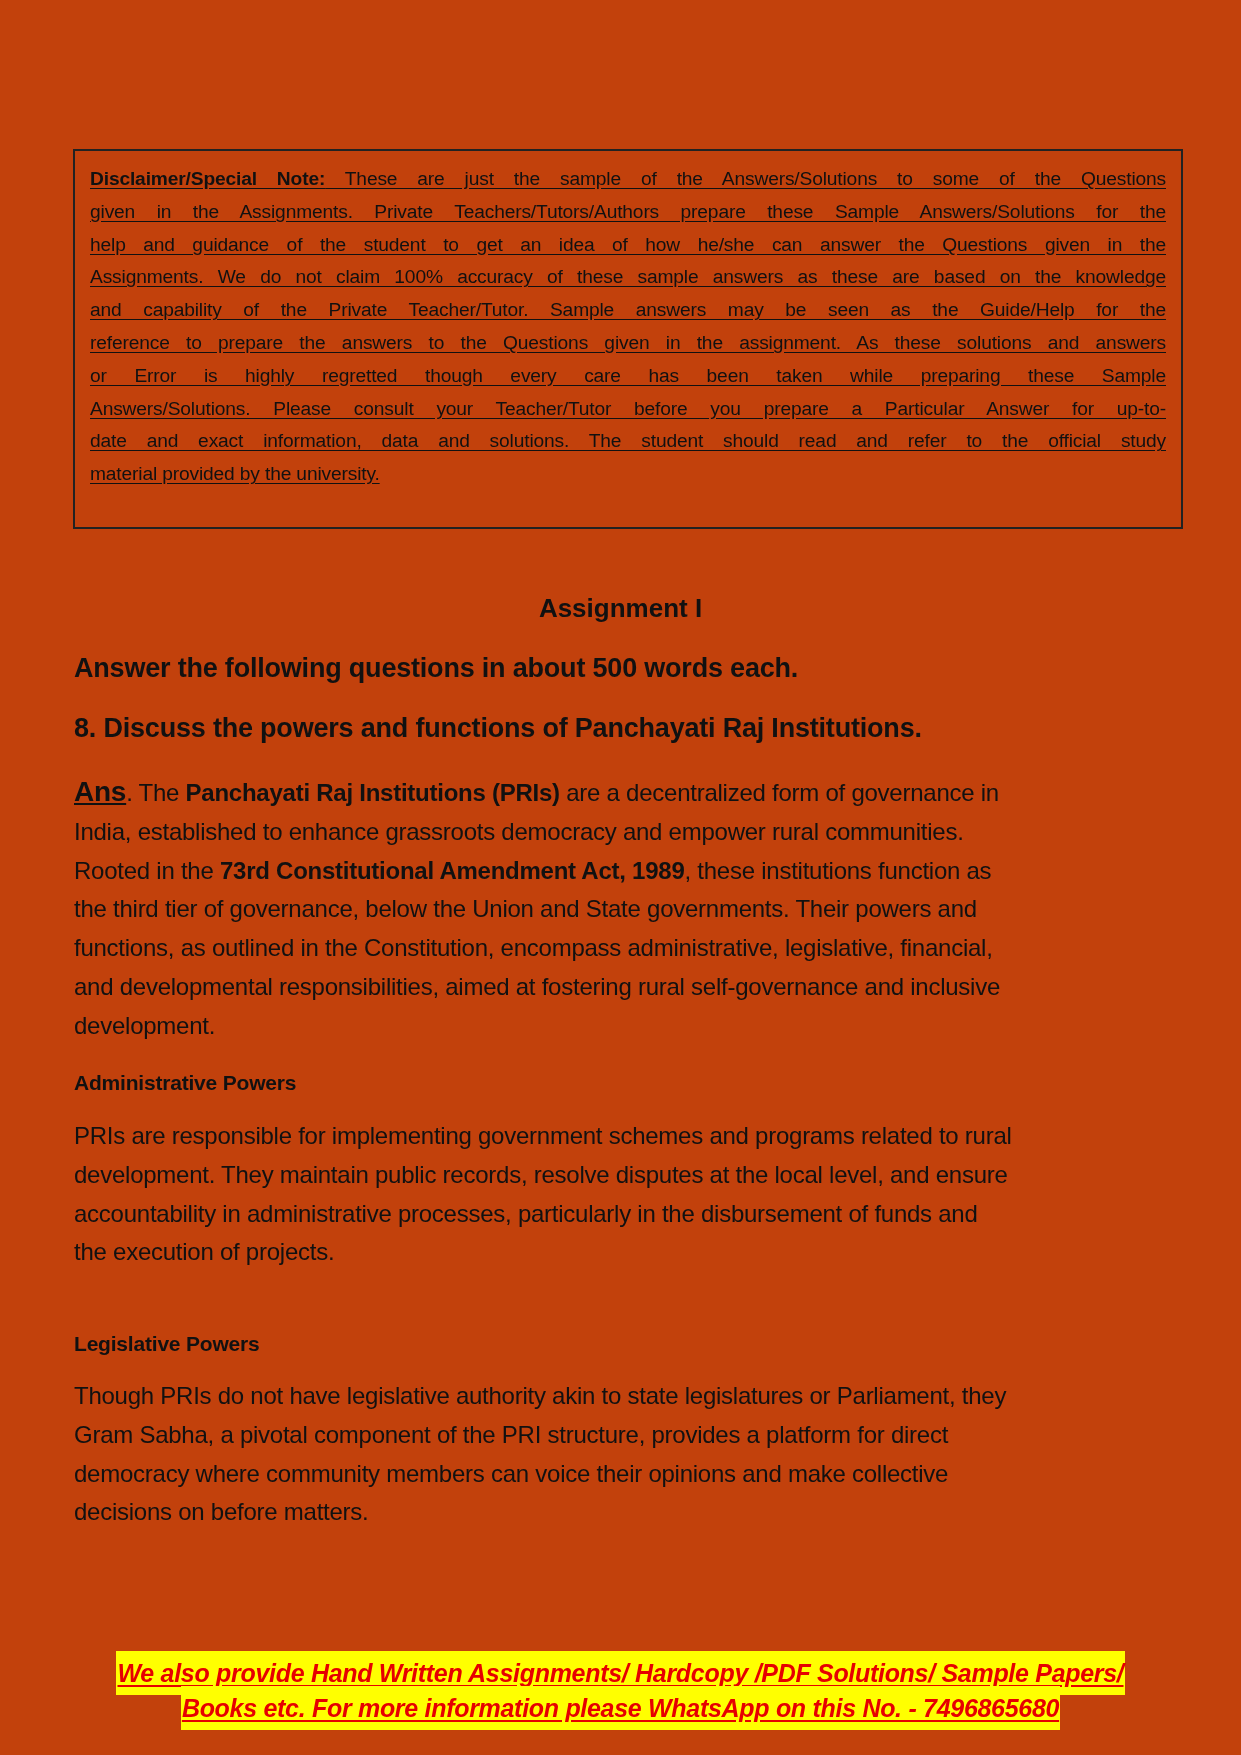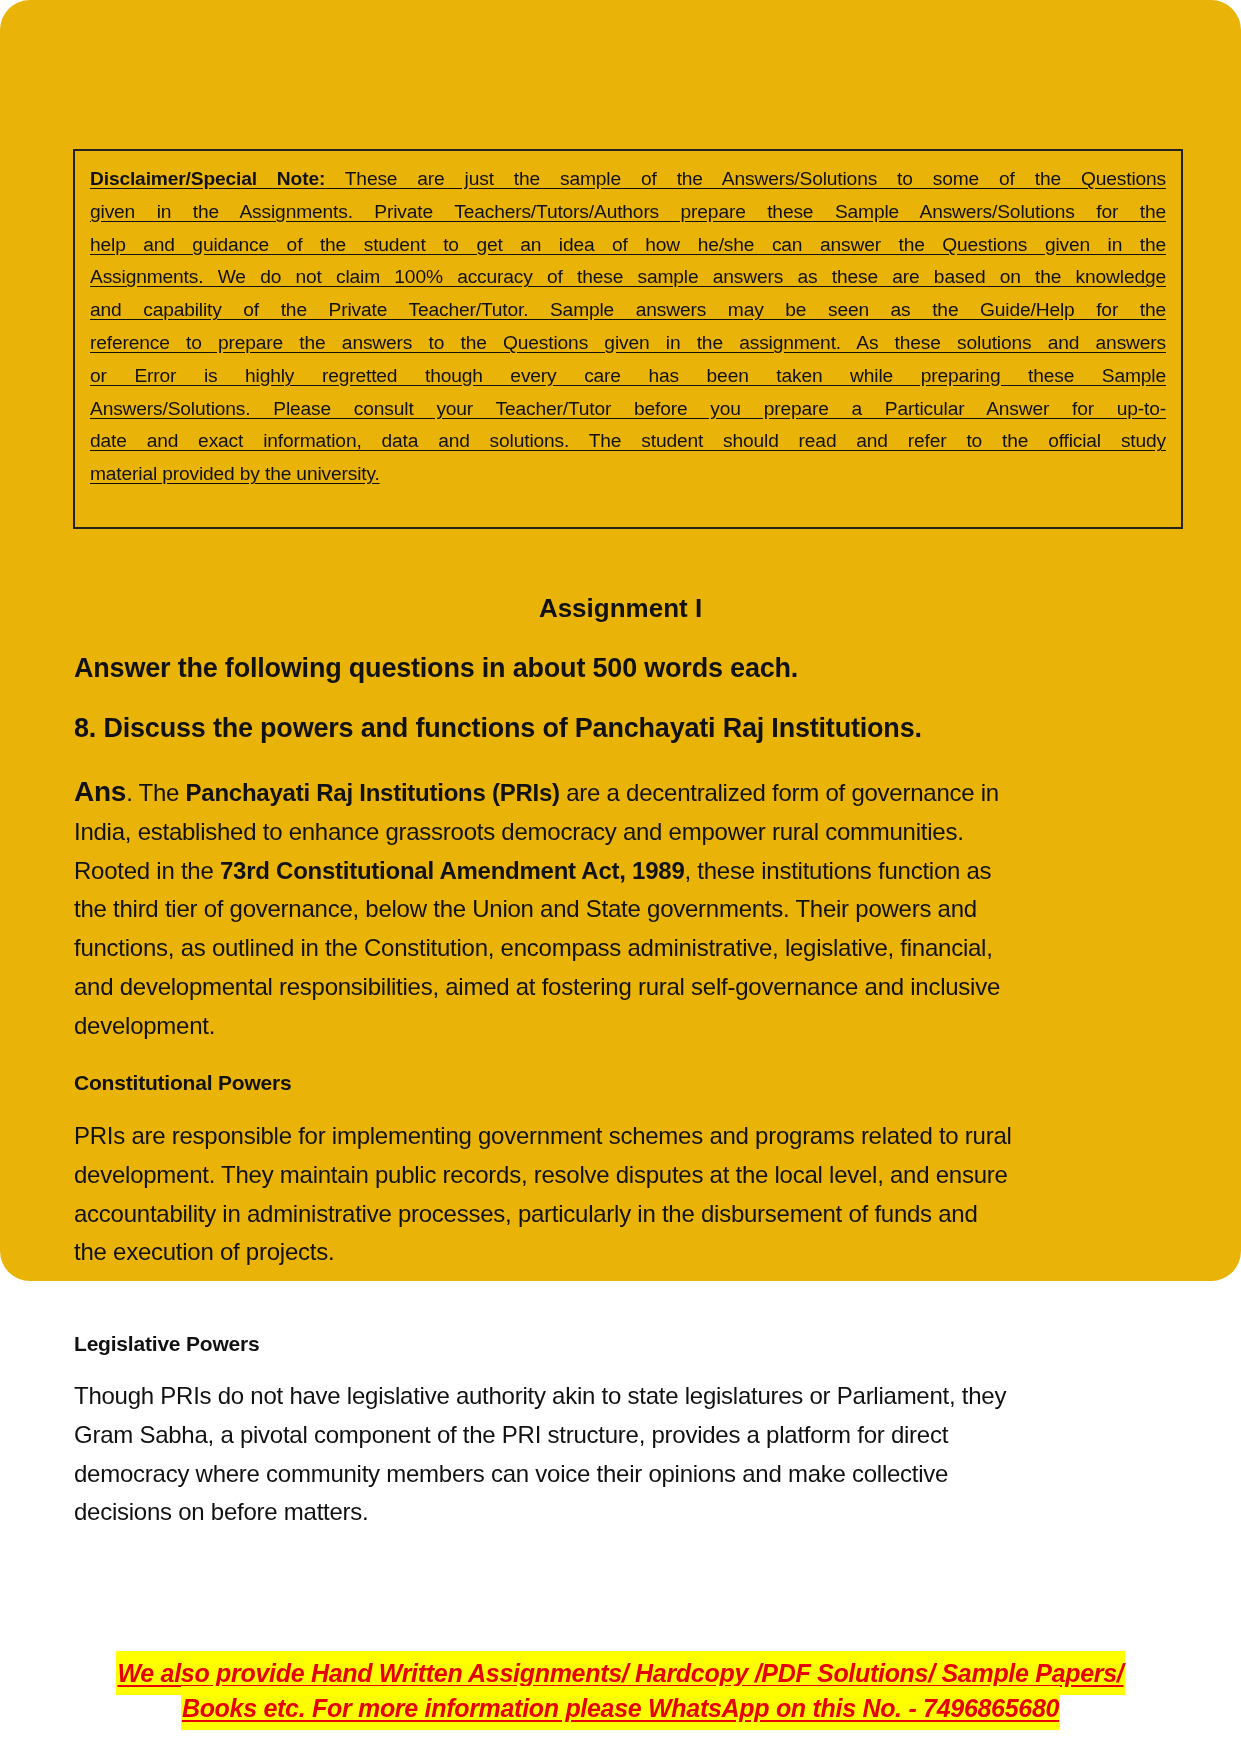--- a/index.html
+++ b/index.html
@@ -1,38 +1,38 @@
 <!DOCTYPE html>
 <html><head>
 <meta charset="utf-8">
 <style>
   html, body { margin: 0; padding: 0; background: #ffffff; }
   body { width: 1241px; height: 1755px; position: relative; overflow: hidden;
          font-family: "Liberation Sans", "DejaVu Sans", sans-serif; color: #111; }
-  .page { position: absolute; left: 0; top: 0; width: 1241px; height: 1281px; background: #eab308; border-radius: 30px; }
+  .page { position: absolute; left: 0; top: 0; width: 1241px; height: 1755px; background: #c2410c; }
 
   
   .disclaimer { position: absolute; left: 73px; top: 149px; width: 1110px; height: 380px;
                 border: 2px solid #222; box-sizing: border-box; padding: 12px 15px 0 15px; }
   .disc-line { display: block; font-size: 19.2px; line-height: 32.8px; height: 32.8px;
                text-align: justify; text-align-last: justify; white-space: nowrap;
                text-decoration: underline; text-underline-offset: 3px; letter-spacing: -0.15px; }
   .disc-line.last { text-align-last: left; }
   .disc-line b { font-weight: bold; }
 
   
   .title { position: absolute; left: 0; width: 1241px; top: 592px; text-align: center;
            font-size: 26px; font-weight: bold; line-height: 32px; }
   .h-instr { position: absolute; left: 74px; top: 651px; font-size: 27px; font-weight: bold; line-height: 34px; letter-spacing: -0.2px; }
   .h-q1 { position: absolute; left: 74px; top: 711px; font-size: 27px; font-weight: bold; line-height: 34px; letter-spacing: -0.2px; }
 
   
   .para { position: absolute; left: 74px; width: 1090px; font-size: 24px; line-height: 38.8px; }
   .para .ln { display: block; white-space: nowrap; letter-spacing: -0.25px; }
-  .ans-label { font-size: 28px; font-weight: bold; }
+  .ans-label { font-size: 28px; font-weight: bold; text-decoration: underline; }
   .para b { font-weight: bold; }
   .p-ans { top: 773px; }
   .sub-h { position: absolute; left: 74px; font-size: 21px; font-weight: bold; line-height: 28px; letter-spacing: -0.2px; }
   .sh-admin { top: 1069px; }
   .p-admin { top: 1117px; }
   .sh-legis { top: 1330px; }
   .p-legis { top: 1377px; }
 
   
   .promo { position: absolute; left: 0; width: 1241px; top: 1656px; text-align: center;
@@ -66,21 +66,21 @@
   <div class="para p-ans">
     <span class="ln"><span class="ans-label">Ans</span><span>. The </span><b>Panchayati Raj Institutions (PRIs)</b><span> are a decentralized form of governance in</span></span>
     <span class="ln">India, established to enhance grassroots democracy and empower rural communities.</span>
     <span class="ln"><span>Rooted in the </span><b>73rd Constitutional Amendment Act, 1989</b><span>, these institutions function as</span></span>
     <span class="ln">the third tier of governance, below the Union and State governments. Their powers and</span>
     <span class="ln">functions, as outlined in the Constitution, encompass administrative, legislative, financial,</span>
     <span class="ln">and developmental responsibilities, aimed at fostering rural self-governance and inclusive</span>
     <span class="ln">development.</span>
   </div>
 
-  <div class="sub-h sh-admin">Constitutional Powers</div>
+  <div class="sub-h sh-admin">Administrative Powers</div>
   <div class="para p-admin">
     <span class="ln">PRIs are responsible for implementing government schemes and programs related to rural</span>
     <span class="ln">development. They maintain public records, resolve disputes at the local level, and ensure</span>
     <span class="ln">accountability in administrative processes, particularly in the disbursement of funds and</span>
     <span class="ln">the execution of projects.</span>
   </div>
 
   <div class="sub-h sh-legis">Legislative Powers</div>
   <div class="para p-legis">
     <span class="ln">Though PRIs do not have legislative authority akin to state legislatures or Parliament, they</span>

